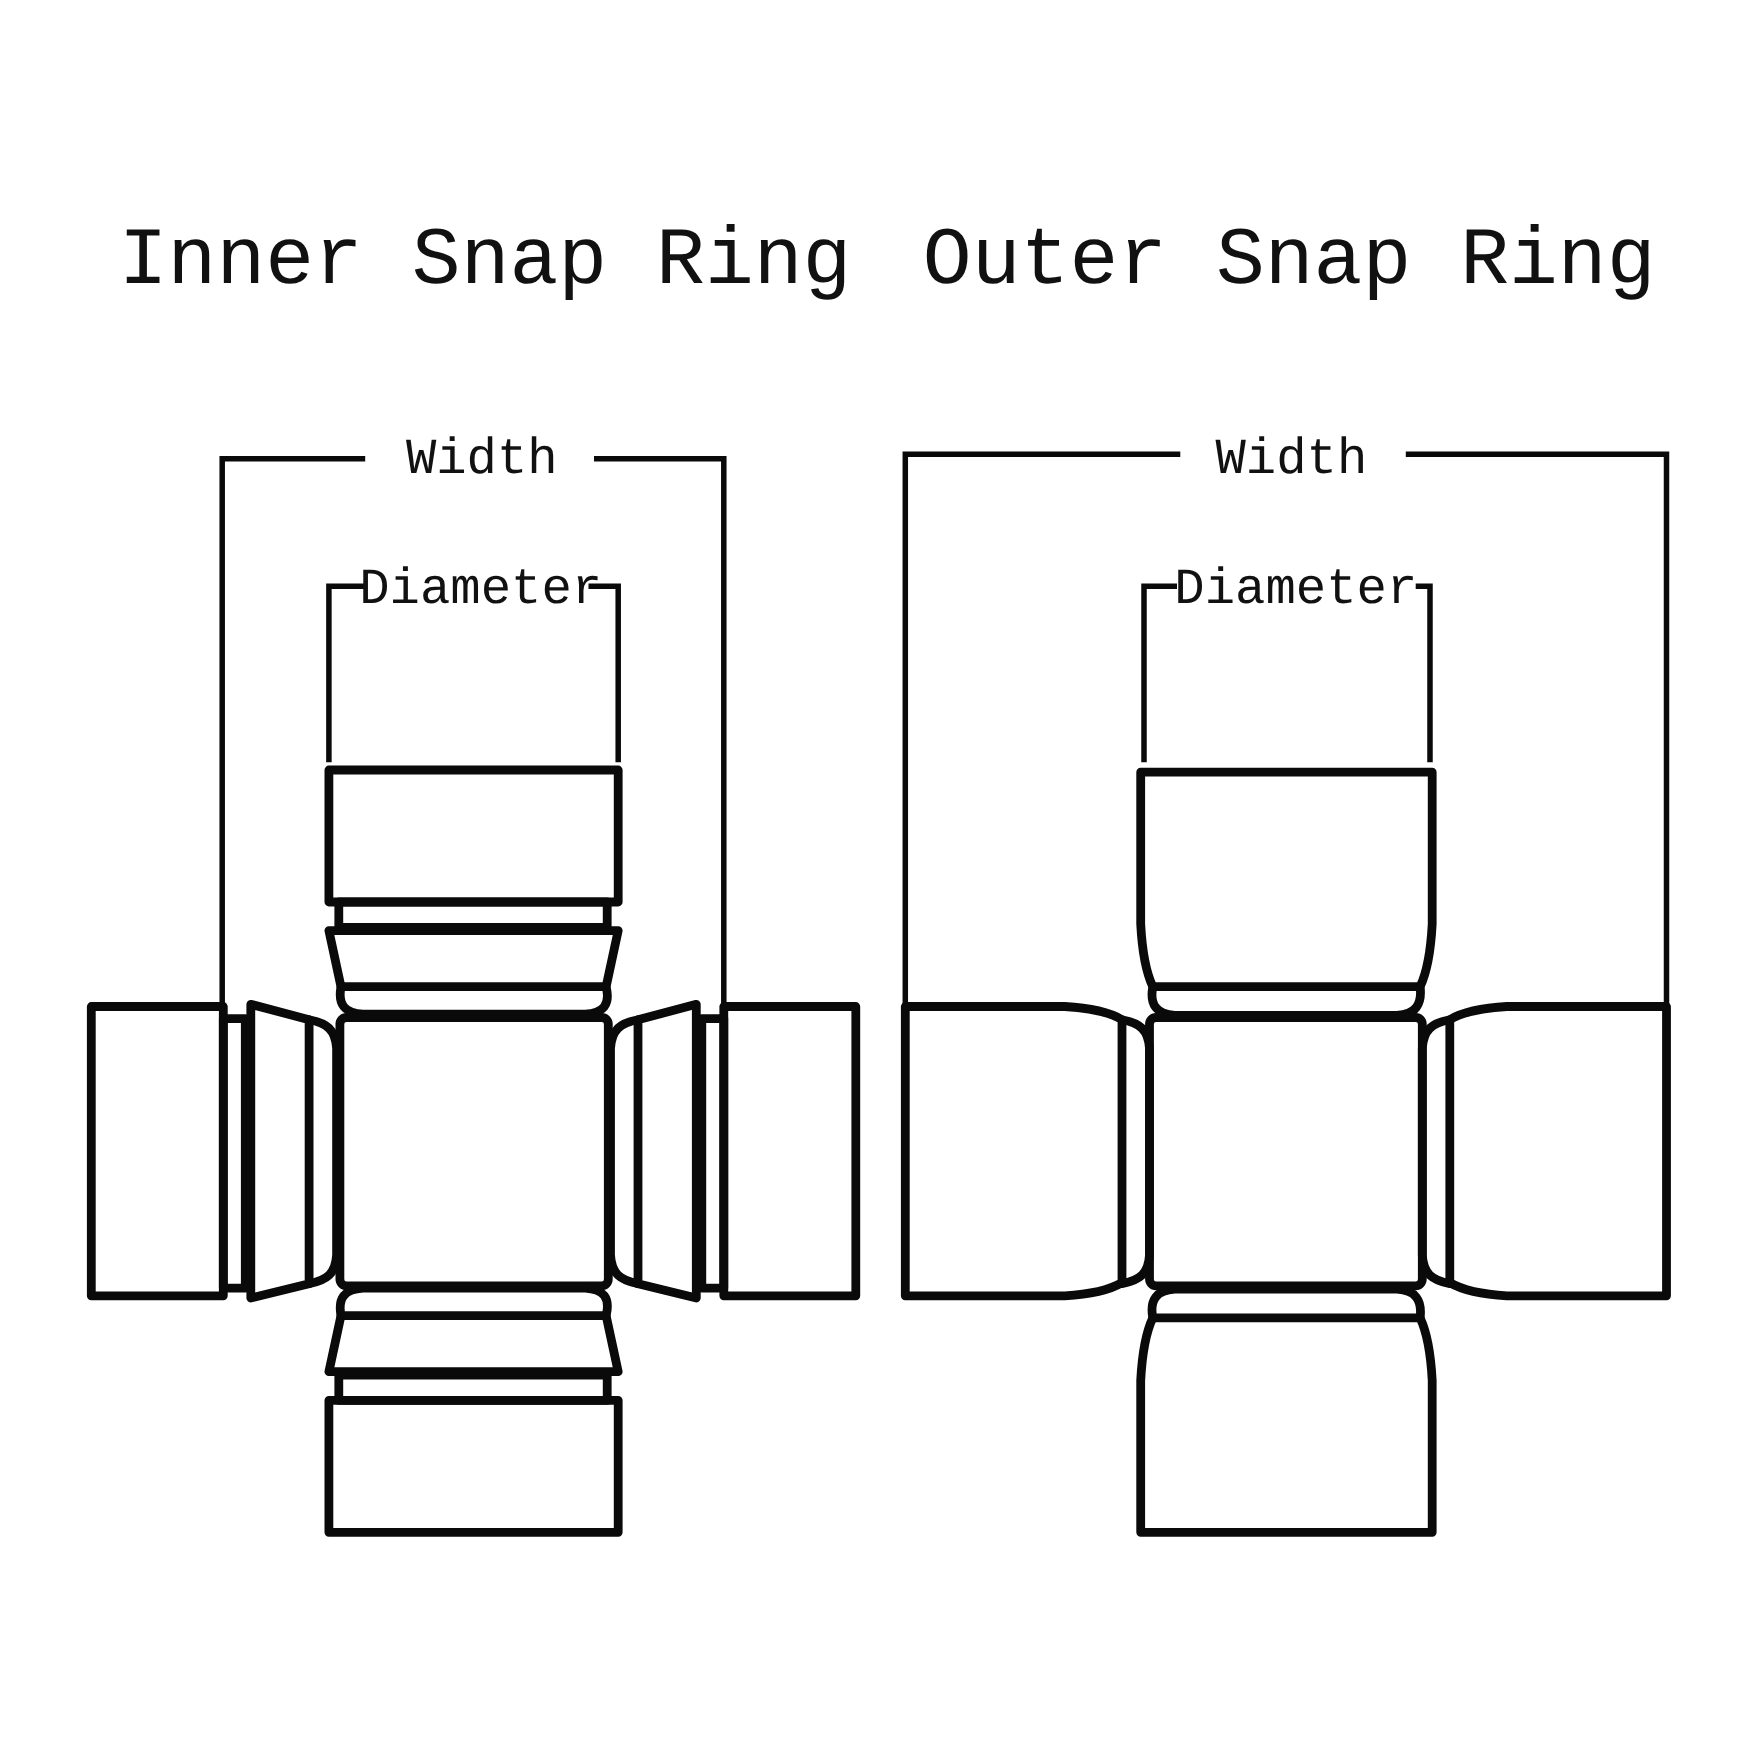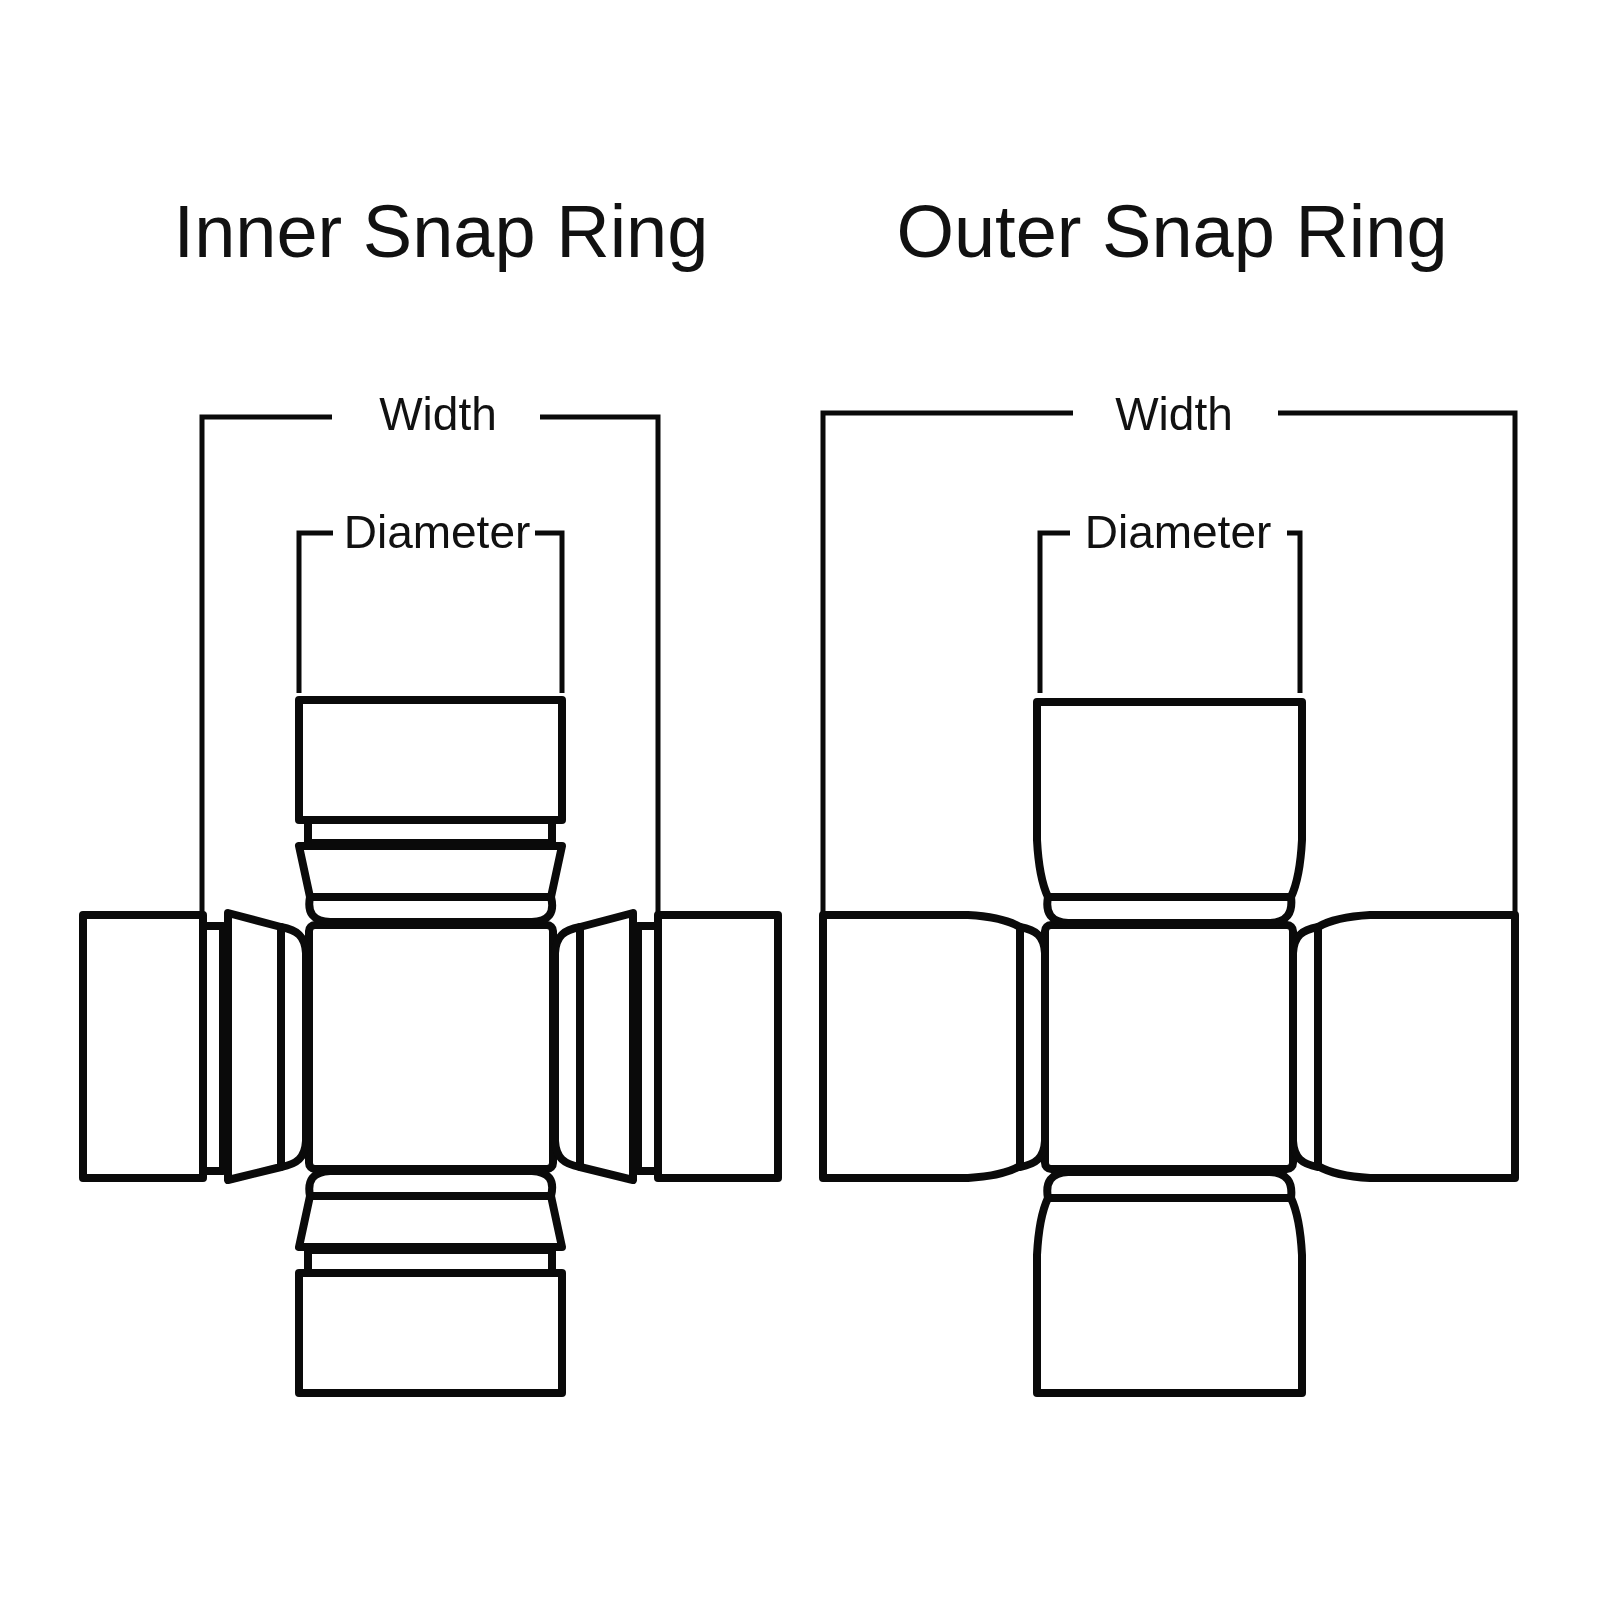--- a/index.html
+++ b/index.html
@@ -5,21 +5,21 @@
   html, body {
     margin: 0;
     padding: 0;
     background: #ffffff;
   }
   .stage {
     position: relative;
     width: 1600px;
     height: 1600px;
     background: #ffffff;
-    font-family: Liberation Sans, sans-serif;
+    font-family: Liberation Mono, monospace;
   }
   svg.diagram {
     display: block;
     width: 1600px;
     height: 1600px;
   }
   .shape {
     fill: none;
     stroke: #0a0a0a;
     stroke-width: 8;

